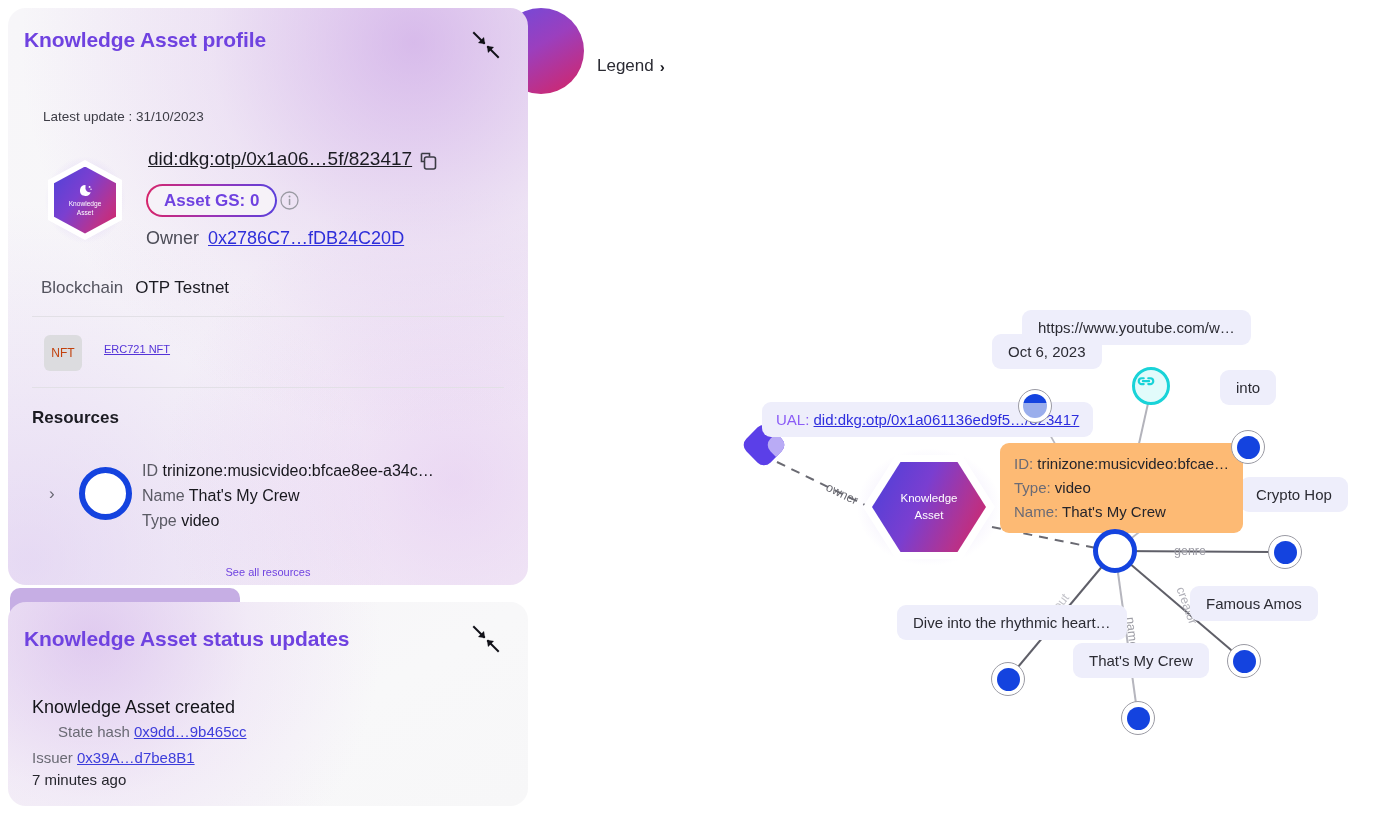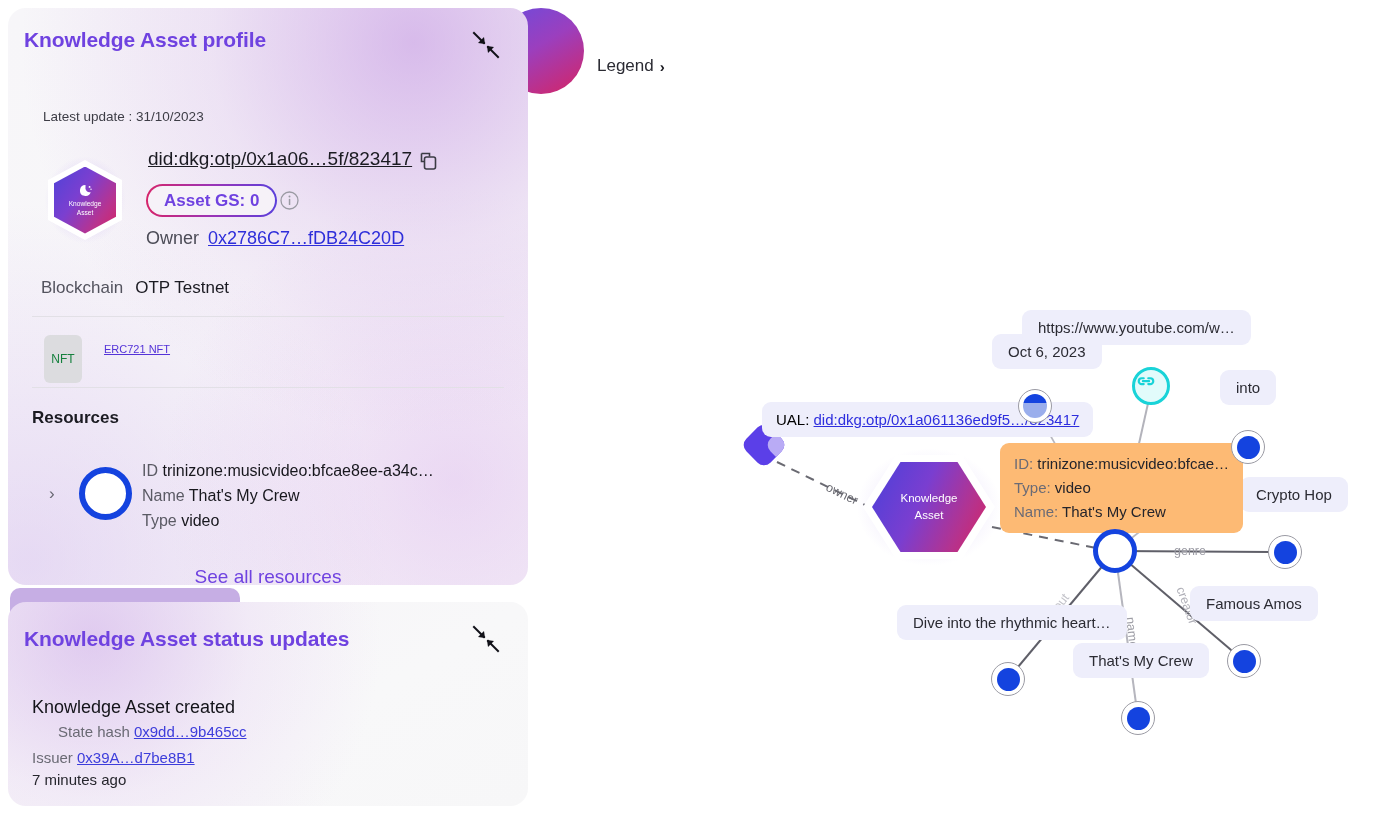--- a/index.html
+++ b/index.html
@@ -166,24 +166,24 @@
   .chain-row {
     position: absolute; left: 33px; top: 270px;
     display: flex; align-items: baseline; gap: 12px;
     font-size: 17px;
   }
   .chain-label { color: #53535e; }
   .chain-value { color: #1b1b22; }
 
   .nft-badge {
     position: absolute; left: 36px; top: 327px;
-    width: 38px; height: 48px;
+    width: 38px; height: 36px;
     background: #dcdcdf; border-radius: 6px;
     display: flex; align-items: center; justify-content: center;
-    font-size: 12px; color: #15803d;
+    font-size: 12px; color: #c2410c;
   }
   .nft-link {
     position: absolute; left: 96px; top: 335px;
     font-size: 11px; color: #5433d8;
     text-decoration: underline; cursor: pointer;
   }
 
   .resources-title {
     position: absolute; left: 24px; top: 400px;
     font-size: 17px; font-weight: bold; color: #1b1b22;
@@ -201,21 +201,21 @@
   .res-fields {
     position: absolute; left: 134px; top: 450px;
     font-size: 16px; line-height: 25px;
   }
   .res-fields .k { color: #5a5a64; }
   .res-fields .v { color: #17171d; }
 
   .see-all {
     position: absolute; left: 0; top: 558px; width: 520px;
     text-align: center;
-    font-size: 19px; color: #6f42e0; cursor: pointer;
+    font-size: 11px; color: #6f42e0; cursor: pointer;
   }
 
   
   .su-title {
     position: absolute; left: 24px; top: 95px;
     font-size: 18px; color: #131319;
   }
   .su-row {
     position: absolute; left: 24px;
     font-size: 15px;
@@ -345,21 +345,21 @@
     position: absolute;
     background: #fdba74;
     border-radius: 9px;
     padding: 9px 14px;
     font-size: 15px;
     line-height: 24px;
     white-space: nowrap;
   }
   .chip-gray .k { color: #6b6b75; }
   .chip-gray .v { color: #24242b; }
-  .chip .ual-k { color: #000000; }
+  .chip .ual-k { color: #8b5cf6; }
   .chip .ual-v { color: #2e2ede; text-decoration: underline; cursor: pointer; }
 </style>
 </head>
 <body>
 
 <div id="root">
 
   <div class="blob-behind"></div>
   <div class="band-between"></div>
 

